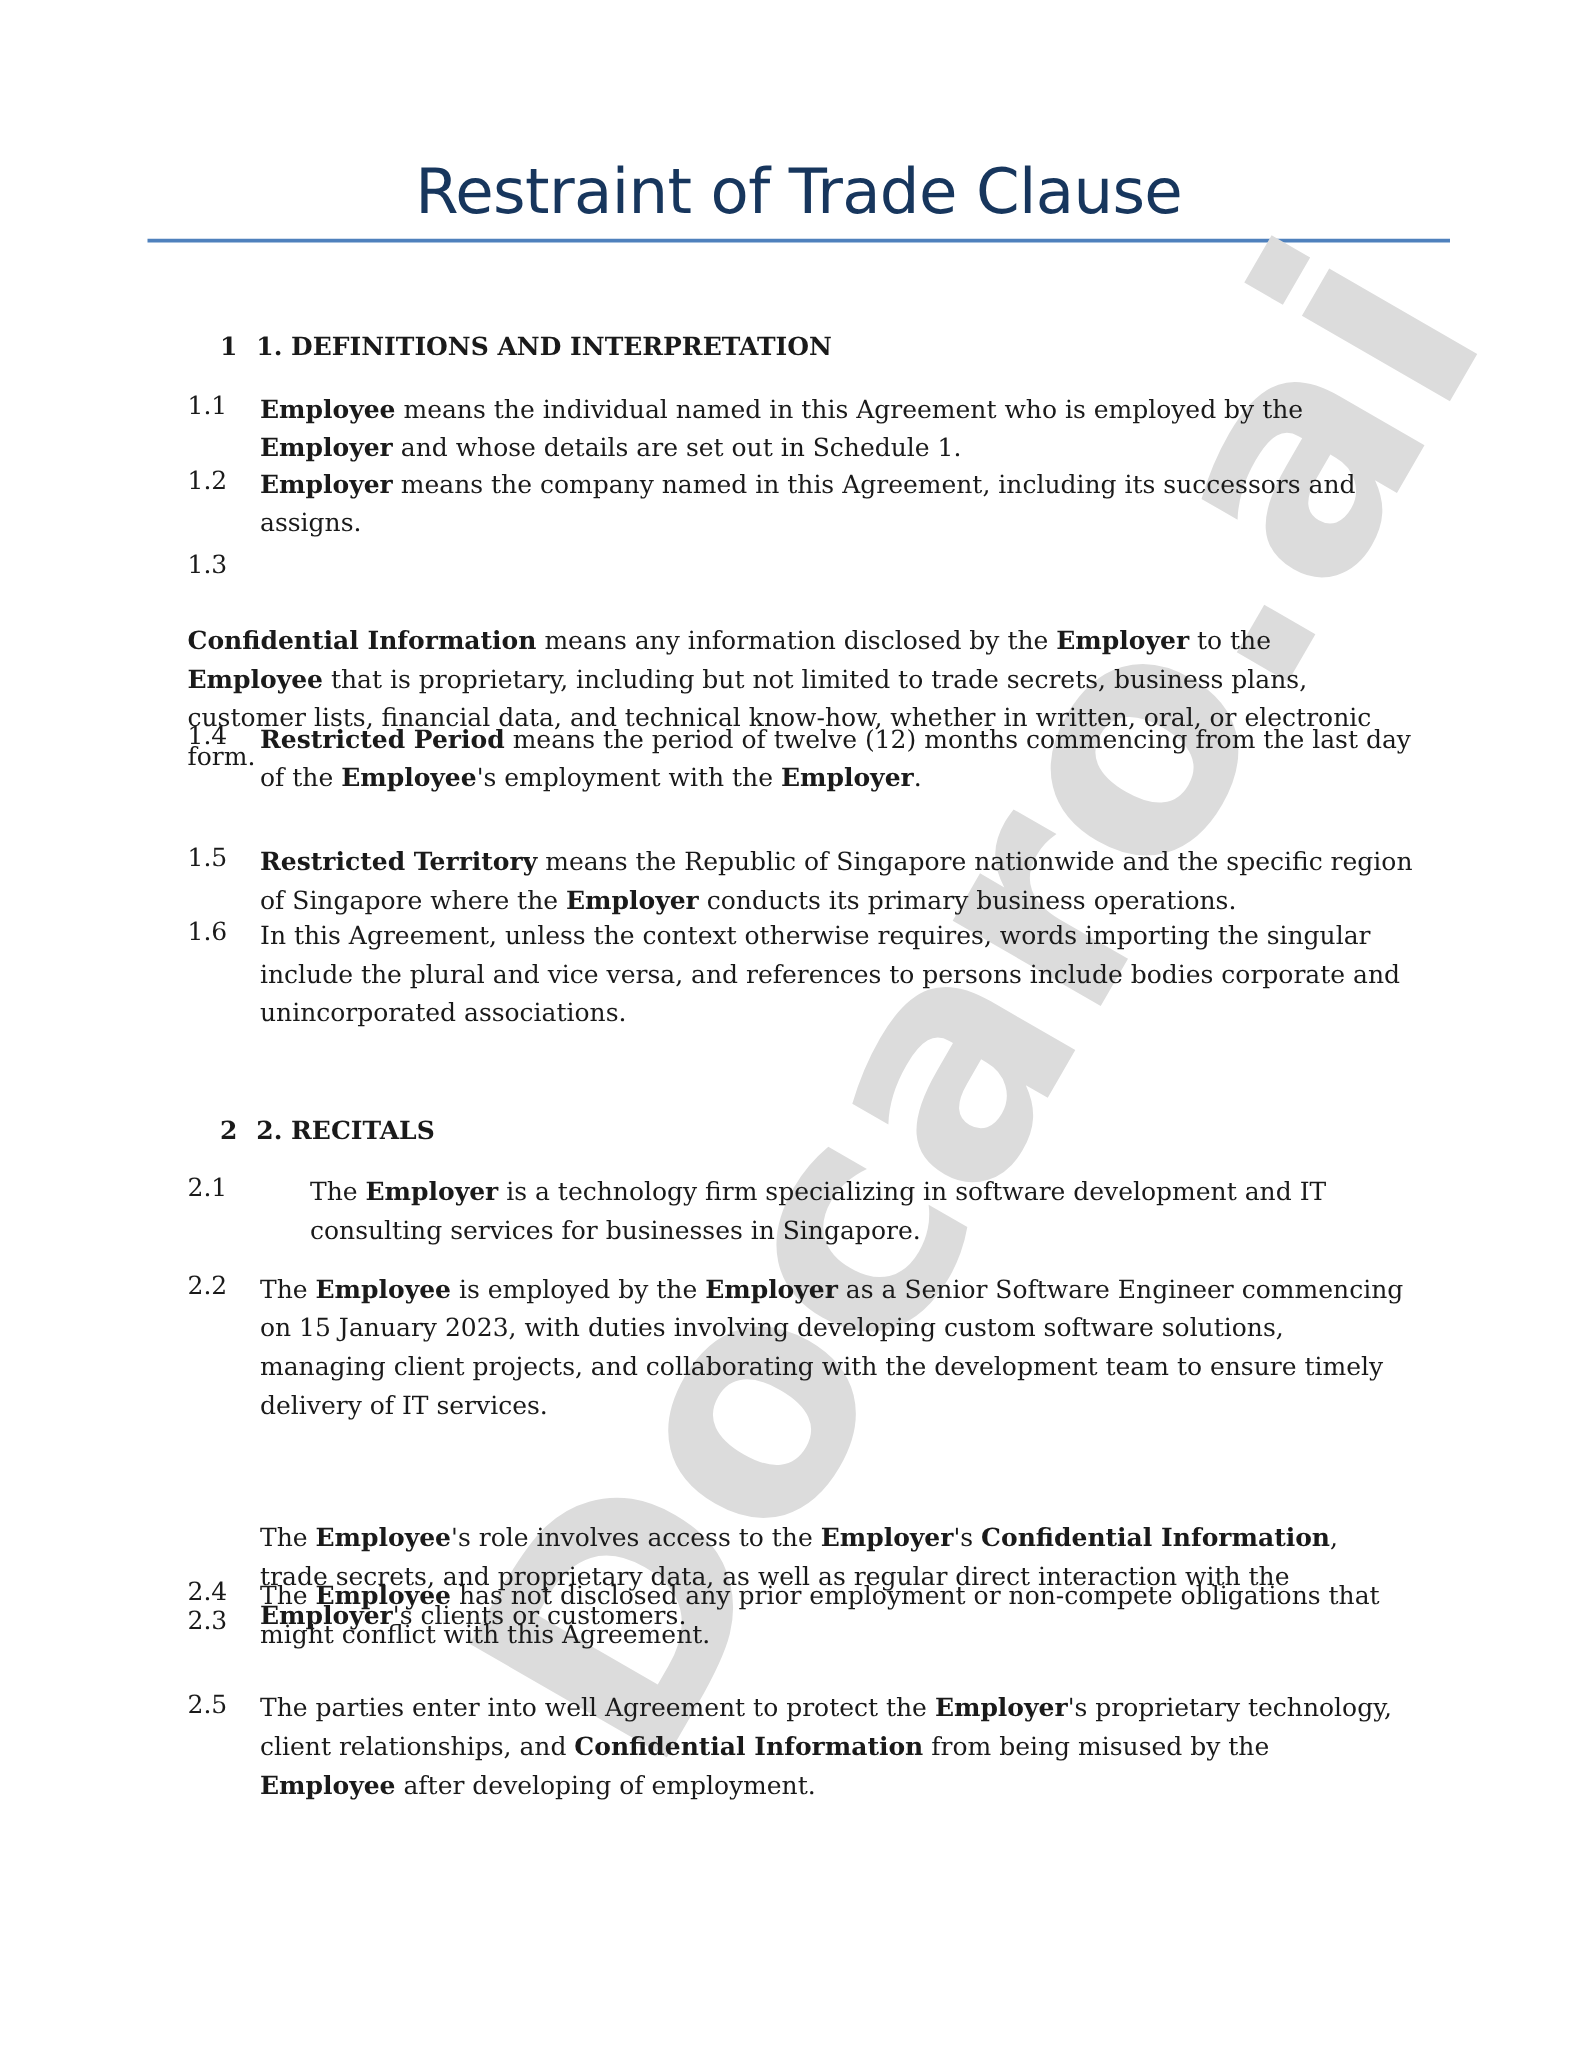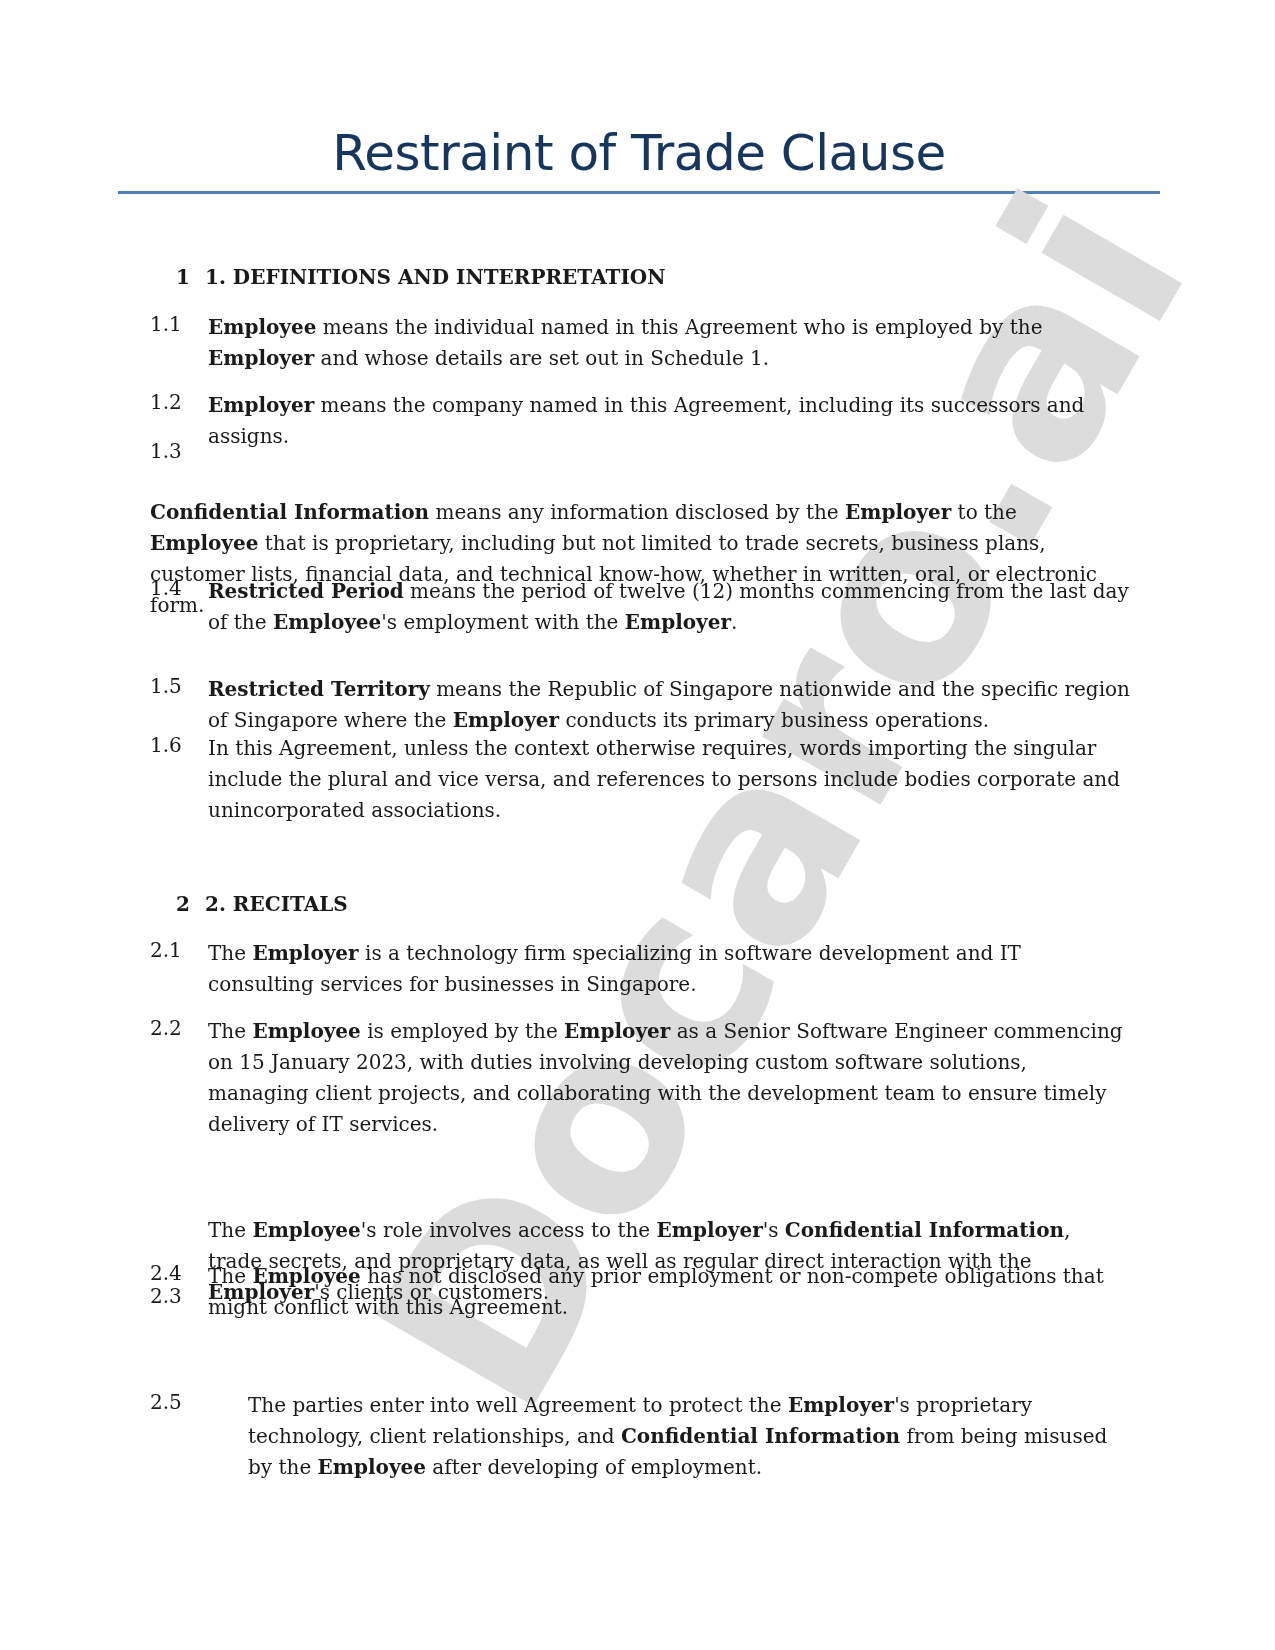--- a/index.html
+++ b/index.html
@@ -42,21 +42,21 @@
 
     <div class="heading" style="top:262px;">
       <span class="num">1</span>
       <span class="text">1. DEFINITIONS AND INTERPRETATION</span>
     </div>
 
     <div class="clause" style="top:312px;">
       <span class="num">1.1</span>
       <span class="text"><b>Employee</b><span> means the individual named in this Agreement who is employed by the </span><b>Employer</b><span> and whose details are set out in Schedule 1.</span></span>
     </div>
-    <div class="clause" style="top:390px;">
+    <div class="clause" style="top:372px;">
       <span class="num">1.2</span>
       <span class="text"><b>Employer</b><span> means the company named in this Agreement, including its successors and assigns.</span></span>
     </div>
     <div class="clause" style="top:439px;flex-direction:column;">
       <span class="num">1.3</span>
       <span class="text"><b>Confidential Information</b><span> means any information disclosed by the </span><b>Employer</b><span> to the </span><b>Employee</b><span> that is proprietary, including but not limited to trade secrets, business plans, customer lists, financial data, and technical know-how, whether in written, oral, or electronic form.</span></span>
     </div>
     <div class="clause" style="top:576px;">
       <span class="num">1.4</span>
       <span class="text"><b>Restricted Period</b><span> means the period of twelve (12) months commencing from the last day of the </span><b>Employee</b><span>'s employment with the </span><b>Employer</b><span>.</span></span>
@@ -68,34 +68,34 @@
     <div class="clause" style="top:733px;">
       <span class="num">1.6</span>
       <span class="text"><span>In this Agreement, unless the context otherwise requires, words importing the singular include the plural and vice versa, and references to persons include bodies corporate and unincorporated associations.</span></span>
     </div>
 
     <div class="heading" style="top:889px;">
       <span class="num">2</span>
       <span class="text">2. RECITALS</span>
     </div>
 
-    <div class="clause" style="top:938px;">
+    <div class="clause" style="top:938px;gap:40px;">
       <span class="num">2.1</span>
       <span class="text"><span>The </span><b>Employer</b><span> is a technology firm specializing in software development and IT consulting services for businesses in Singapore.</span></span>
     </div>
     <div class="clause" style="top:1016px;">
       <span class="num">2.2</span>
       <span class="text"><span>The </span><b>Employee</b><span> is employed by the </span><b>Employer</b><span> as a Senior Software Engineer commencing on 15 January 2023, with duties involving developing custom software solutions, managing client projects, and collaborating with the development team to ensure timely delivery of IT services.</span></span>
     </div>
     <div class="clause" style="top:1215px;align-items:flex-end;">
       <span class="num">2.3</span>
       <span class="text"><span>The </span><b>Employee</b><span>'s role involves access to the </span><b>Employer</b><span>'s </span><b>Confidential Information</b><span>, trade secrets, and proprietary data, as well as regular direct interaction with the </span><b>Employer</b><span>'s clients or customers.</span></span>
     </div>
     <div class="clause" style="top:1261px;">
       <span class="num">2.4</span>
       <span class="text"><span>The </span><b>Employee</b><span> has not disclosed any prior employment or non-compete obligations that might conflict with this Agreement.</span></span>
     </div>
-    <div class="clause" style="top:1390px;gap:40px;">
+    <div class="clause" style="top:1351px;">
       <span class="num">2.5</span>
       <span class="text"><span>The parties enter into well Agreement to protect the </span><b>Employer</b><span>'s proprietary technology, client relationships, and </span><b>Confidential Information</b><span> from being misused by the </span><b>Employee</b><span> after developing of employment.</span></span>
     </div>
   </div>
 </div>
 
 </body></html>

